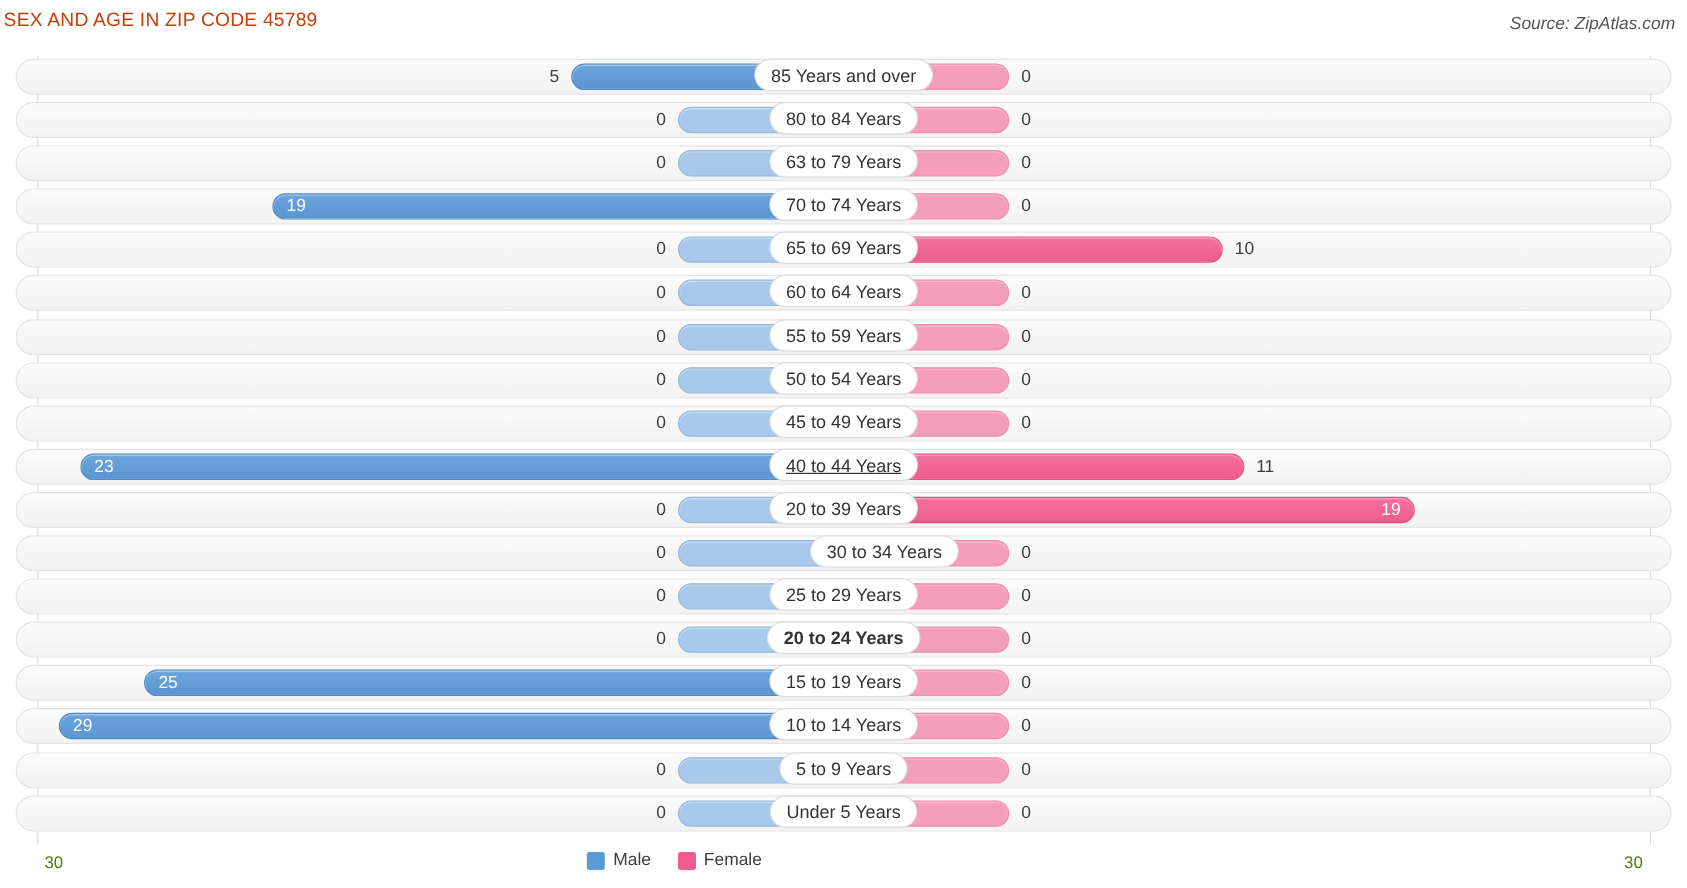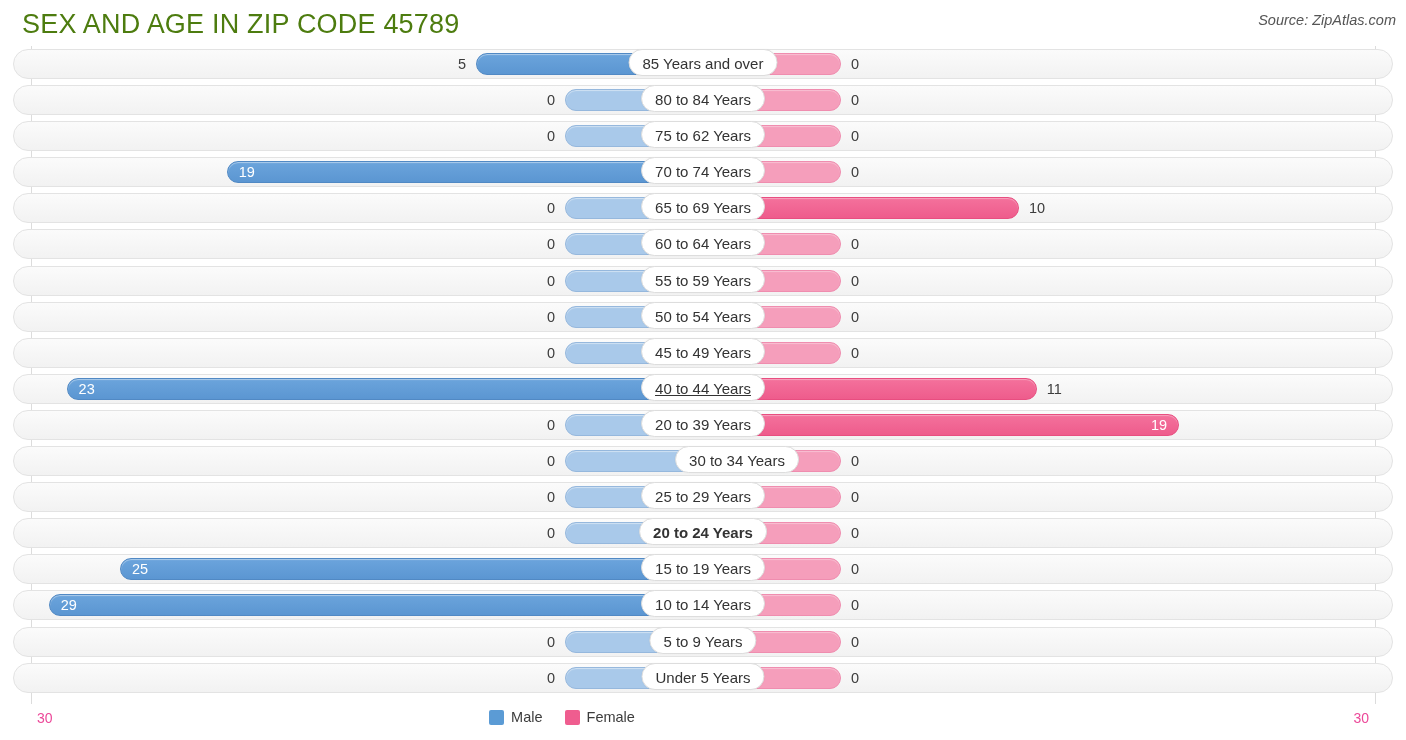--- a/index.html
+++ b/index.html
@@ -19,25 +19,25 @@
 
   
   .header {
     position: absolute;
     left: 0; top: 0;
     width: 1406px;
     height: 46px;
   }
   .chart-title {
     position: absolute;
-    left: 22px;
+    left: 3px;
     top: 9px;
-    font-size: 27px;
+    font-size: 16px;
     letter-spacing: .2px;
-    color: #4d7c0f;
+    color: #c2410c;
     white-space: nowrap;
   }
   .source {
     position: absolute;
     right: 10px;
     top: 12px;
     font-size: 14.5px;
     font-style: italic;
     color: #555555;
     white-space: nowrap;
@@ -152,21 +152,21 @@
     position: absolute;
     left: 0;
     top: 704px;
     width: 1406px;
     height: 36px;
   }
   .axis-end {
     position: absolute;
     top: 6px;
     font-size: 14px;
-    color: #ec4899;
+    color: #4d7c0f;
   }
   .axis-end.left  { left: 37px; }
   .axis-end.right { right: 37px; }
 
   .legend {
     position: absolute;
     left: 0;
     top: 5px;
     width: 1124px;
     display: flex;
@@ -218,21 +218,21 @@
         <div class="val out-left" style="left: 497px; width: 58px;">0</div>
         <div class="val out-right" style="left: 851px; width: 58px;">0</div>
         <div class="pill" style="left: 703px;">80 to 84 Years</div>
       </div>
       <div class="row">
         <div class="track"></div>
         <div class="bar male" style="left: 565px; width: 138px;"></div>
         <div class="bar female" style="left: 703px; width: 138px;"></div>
         <div class="val out-left" style="left: 497px; width: 58px;">0</div>
         <div class="val out-right" style="left: 851px; width: 58px;">0</div>
-        <div class="pill" style="left: 703px;">75 to 62 Years</div>
+        <div class="pill" style="left: 703px;">63 to 79 Years</div>
       </div>
       <div class="row">
         <div class="track"></div>
         <div class="bar male filled" style="left: 226.8px; width: 476.2px;"></div>
         <div class="bar female" style="left: 703px; width: 138px;"></div>
         <div class="val in-left" style="left: 238.8px; width: 60px;">19</div>
         <div class="val out-right" style="left: 851px; width: 58px;">0</div>
         <div class="pill" style="left: 703px;">70 to 74 Years</div>
       </div>
       <div class="row">

